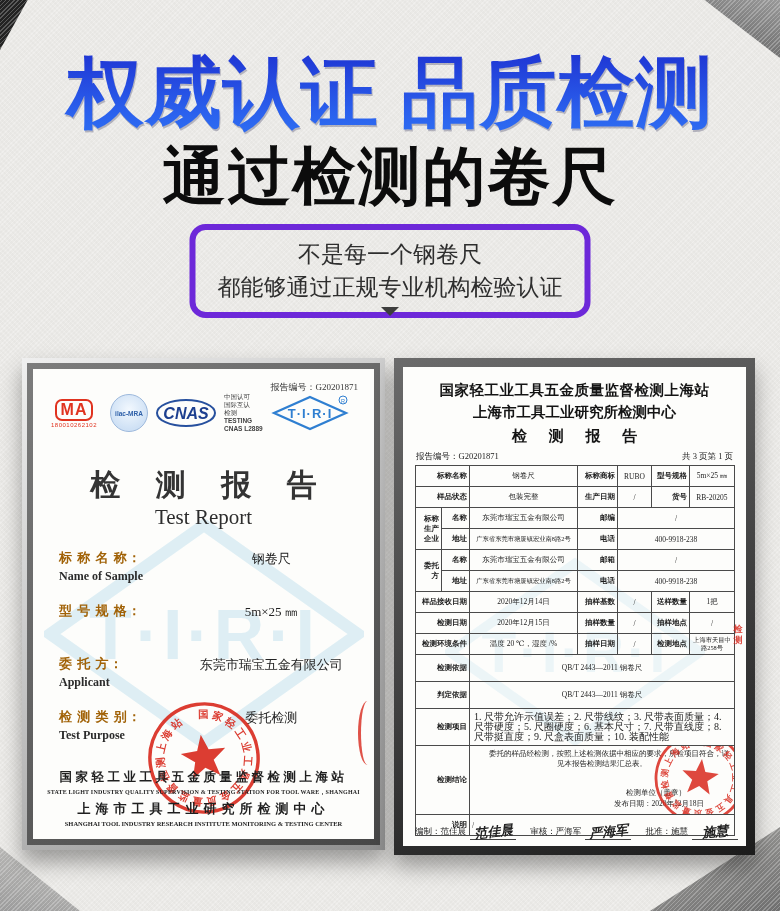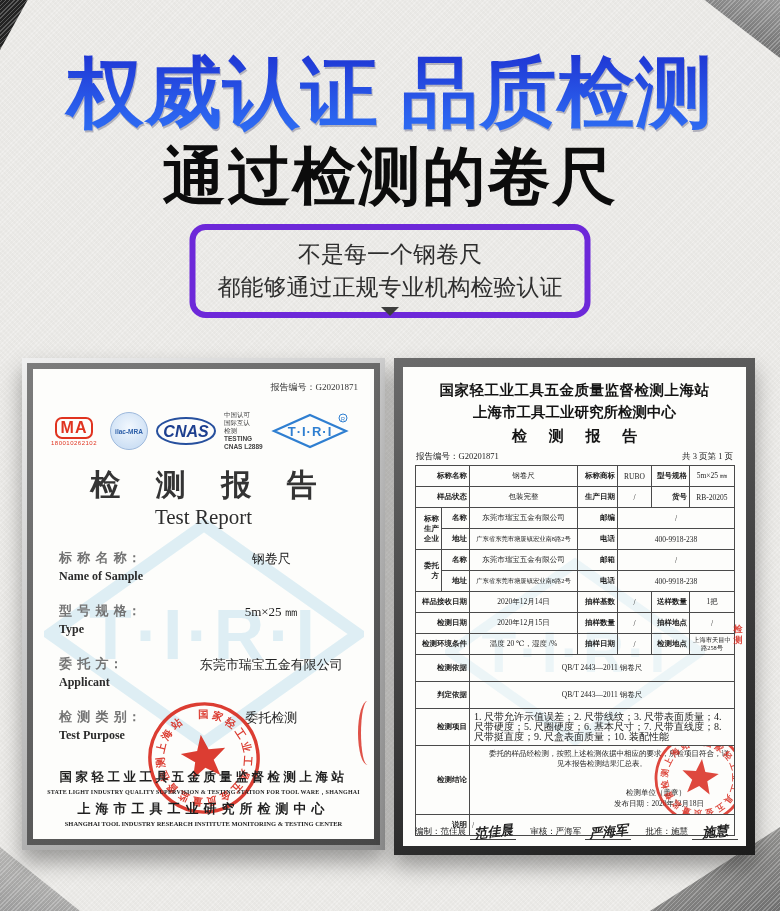--- a/index.html
+++ b/index.html
@@ -34,37 +34,37 @@
   
   .cert{position:absolute;z-index:2;box-shadow:0 12px 20px rgba(0,0,0,.35);}
   .cert-left{top:358px;left:22px;width:363px;height:492px;background:linear-gradient(145deg,#efefef,#8f8f8f);padding:5px;box-sizing:border-box;}
   .cert-left-inner{width:100%;height:100%;background:linear-gradient(145deg,#7c7c7c,#474747);padding:6px;box-sizing:border-box;}
   .cert-right{top:358px;left:394px;width:361px;height:497px;background:linear-gradient(160deg,#6b6b6b,#1c1c1c);padding:9px;box-sizing:border-box;}
   .paper{position:relative;width:100%;height:100%;background:#fdfdfb;overflow:hidden;
     font-family:"Liberation Serif","DejaVu Serif",serif;color:#222;}
 
   
   .l-reportno{position:absolute;top:12px;right:16px;font-size:9px;color:#333;}
-  .logo-row{position:absolute;top:42px;left:12px;right:10px;display:flex;align-items:center;gap:7px;}
+  .logo-row{position:absolute;top:24px;left:12px;right:10px;display:flex;align-items:center;gap:7px;}
   .cma{width:58px;text-align:center;}
   .cma-box{border:2.5px solid #e0331f;border-radius:7px;padding:0 4px;display:inline-block;}
   .cma-box span{font-size:16px;font-weight:900;color:#e0331f;font-family:"Liberation Sans",sans-serif;letter-spacing:1px;}
   .cma-num{font-size:6px;color:#e0331f;letter-spacing:.5px;margin-top:1px;font-family:"Liberation Sans",sans-serif;}
   .ilac{width:36px;height:36px;border-radius:50%;border:1.5px solid #9cb8dc;
     background:radial-gradient(circle at 50% 40%,#f2f8fe 0%,#cfe1f5 70%);
     display:flex;align-items:center;justify-content:center;flex:none;}
   .ilac span{font-size:6.5px;font-weight:bold;color:#2d5fa8;font-family:"Liberation Sans",sans-serif;}
   .accred{font-size:6.5px;line-height:8px;color:#3f3f3f;font-family:"Liberation Sans",sans-serif;white-space:nowrap;}
   .l-title-cn{position:absolute;top:96px;left:0;width:100%;text-align:center;
     font-size:30px;font-weight:bold;letter-spacing:14px;color:#343434;text-indent:14px;}
   .l-title-en{position:absolute;top:136px;left:0;width:100%;text-align:center;
     font-size:21px;font-weight:normal;color:#2d2d2d;}
   .l-fields{position:absolute;top:180px;left:26px;right:16px;}
   .l-field{position:relative;margin-bottom:13px;height:40px;}
-  .l-label{font-size:13px;font-weight:bold;color:#737373;letter-spacing:1px;}
+  .l-label{font-size:13px;font-weight:bold;color:#a16207;letter-spacing:1px;}
   .l-en{font-size:12px;font-weight:bold;color:#2b2b2b;margin-top:2px;}
   .l-value{position:absolute;left:42%;top:1px;width:58%;text-align:center;font-size:13px;color:#222;}
   .l-footer{position:absolute;bottom:12px;left:0;width:100%;text-align:center;color:#1f1f1f;}
   .l-footer .f1{font-size:12.5px;font-weight:bold;letter-spacing:3.5px;}
   .l-footer .f2{font-size:6px;font-weight:bold;letter-spacing:.2px;margin:2px 0 3px;}
   .l-footer .f3{font-size:13px;font-weight:bold;letter-spacing:5px;}
   .l-footer .f4{font-size:6.5px;font-weight:bold;margin-top:2px;}
   .watermark{position:absolute;pointer-events:none;}
   .wm-left{top:150px;left:50%;transform:translateX(-50%);opacity:.55;}
   .wm-right{top:190px;left:50%;transform:translateX(-50%);opacity:.35;}
@@ -158,21 +158,20 @@
     <div class="l-title-en">Test Report</div>
 
     <div class="l-fields">
       <div class="l-field">
         <div class="l-label">标 称 名 称：</div>
         <div class="l-en">Name of Sample</div>
         <div class="l-value">钢卷尺</div>
       </div>
       <div class="l-field">
         <div class="l-label">型 号 规 格：</div>
-        <div class="l-en">Type</div>
         <div class="l-value">5m×25 ㎜</div>
       </div>
       <div class="l-field">
         <div class="l-label">委 托 方：</div>
         <div class="l-en">Applicant</div>
         <div class="l-value">东莞市瑞宝五金有限公司</div>
       </div>
       <div class="l-field">
         <div class="l-label">检 测 类 别：</div>
         <div class="l-en">Test Purpose</div>

